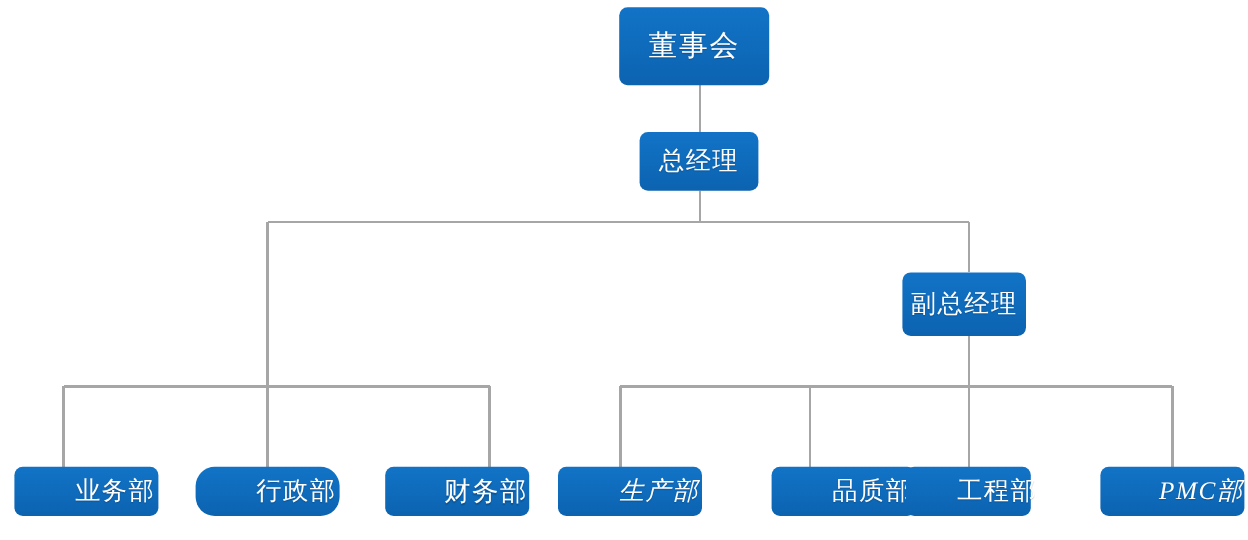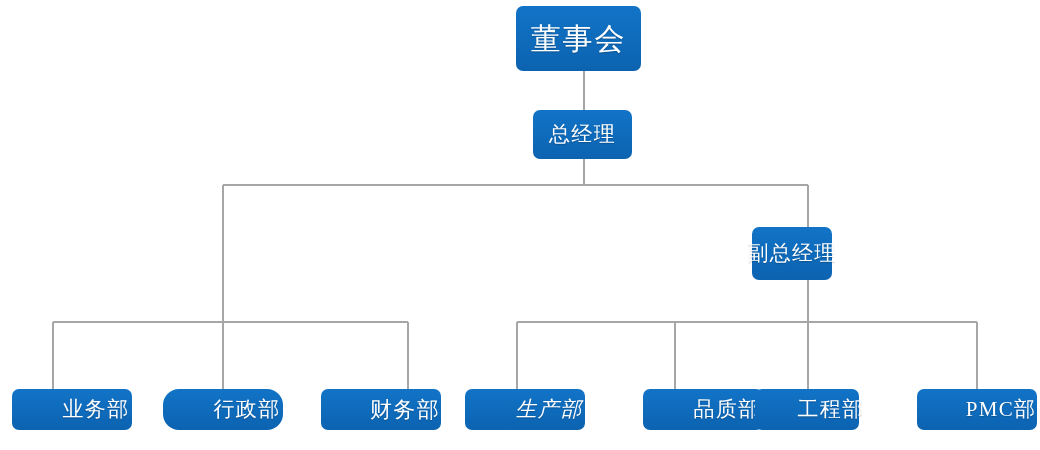--- a/index.html
+++ b/index.html
@@ -72,45 +72,45 @@
         <path d="M 408 322 L 408 389" stroke-linecap="butt"></path>
         <path d="M 517 322 L 977 322" stroke-linecap="butt"></path>
         <path d="M 517 322 L 517 389" stroke-linecap="butt"></path>
         <path d="M 675 322 L 675 389" stroke-linecap="butt"></path>
         <path d="M 807.5 322 L 807.5 389" stroke-linecap="butt"></path>
         <path d="M 977 322 L 977 389" stroke-linecap="butt"></path>
       </g>
   </svg>
 
   <div id="node-layer">
-      <div class="node node-root" style="left: 516px; top: 6px; width: 125px; height: 65px; font-size: 30px;">
+      <div class="node node-root" style="left: 516px; top: 6px; width: 125px; height: 65px; font-size: 24px;">
         <span class="node-label">董事会</span>
       </div>
       <div class="node node-level1" style="left: 533px; top: 110px; width: 99px; height: 49px; font-size: 21px;">
         <span class="node-label">总经理</span>
       </div>
-      <div class="node node-level2" style="left: 752px; top: 227px; width: 80px; height: 53px; font-size: 21px;">
+      <div class="node node-level2" style="left: 752px; top: 227px; width: 103px; height: 53px; font-size: 21px;">
         <span class="node-label">副总经理</span>
       </div>
       <div class="node node-dept" style="left: 12px; top: 389px; width: 120px; height: 41px; font-size: 21px;">
         <span class="node-label">业务部</span>
       </div>
       <div class="node node-dept" style="left: 163px; top: 389px; width: 120px; height: 41px; font-size: 21px; border-radius: 16px;">
         <span class="node-label">行政部</span>
       </div>
       <div class="node node-dept" style="left: 321px; top: 389px; width: 120px; height: 41px; font-size: 22px;">
         <span class="node-label">财务部</span>
       </div>
       <div class="node node-dept" style="left: 465px; top: 389px; width: 120px; height: 41px; font-size: 21px; font-style: italic;">
         <span class="node-label">生产部</span>
       </div>
       <div class="node node-dept" style="left: 615px; top: 389px; width: 120px; height: 41px; font-size: 21px; margin-left: 28px;">
         <span class="node-label">品质部</span>
       </div>
       <div class="node node-dept" style="left: 755px; top: 389px; width: 104px; height: 41px; font-size: 21px;">
         <span class="node-label">工程部</span>
       </div>
-      <div class="node node-dept" style="left: 917px; top: 389px; width: 120px; height: 41px; font-size: 21px;">
+      <div class="node node-dept" style="left: 917px; top: 389px; width: 120px; height: 41px; font-size: 21px; font-style: italic;">
         <span class="node-label">PMC部</span>
       </div>
     </div>
 
 </div>
 
 </body></html>

